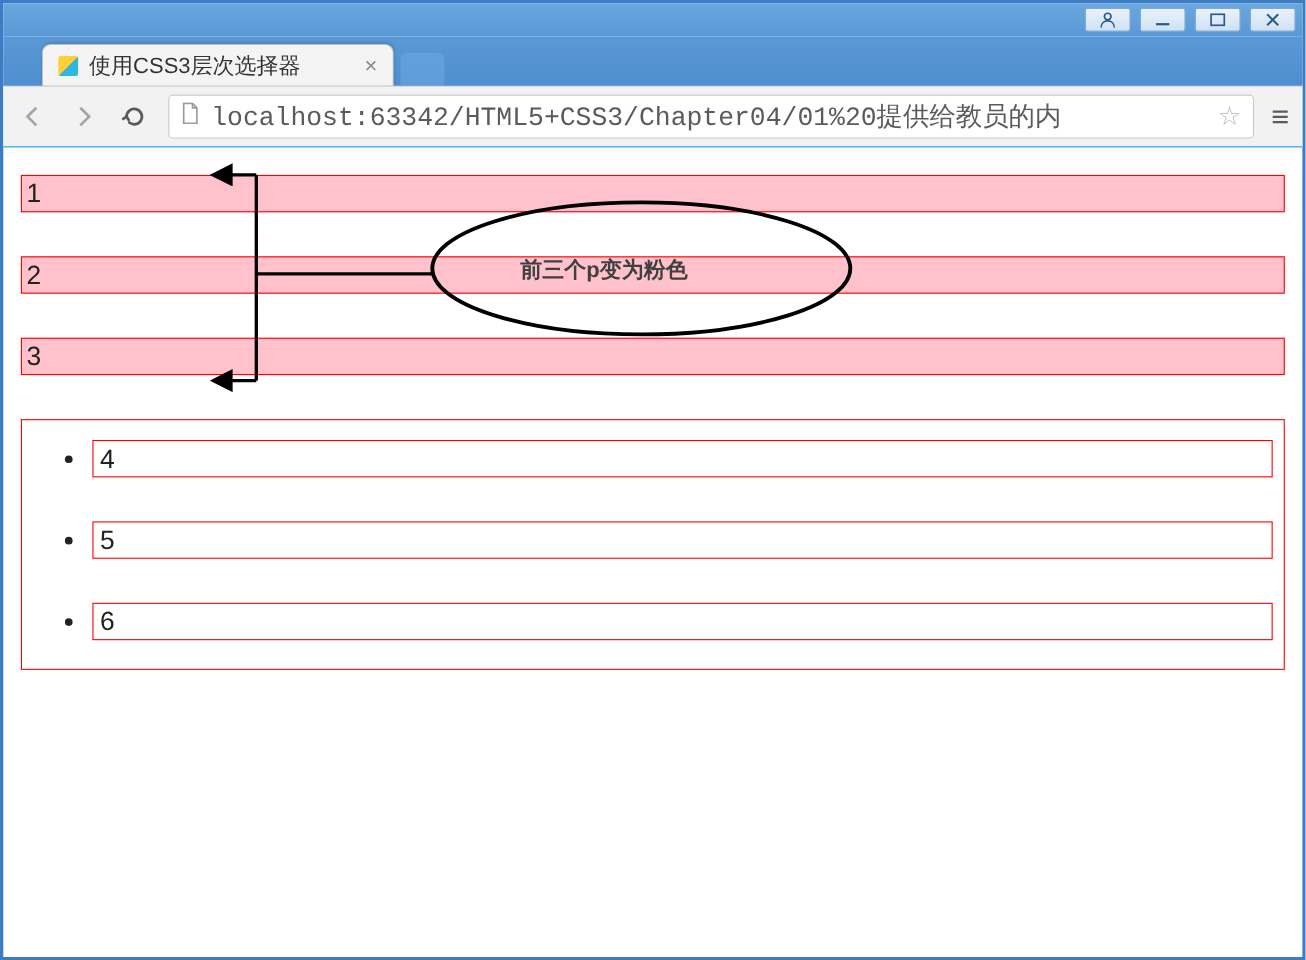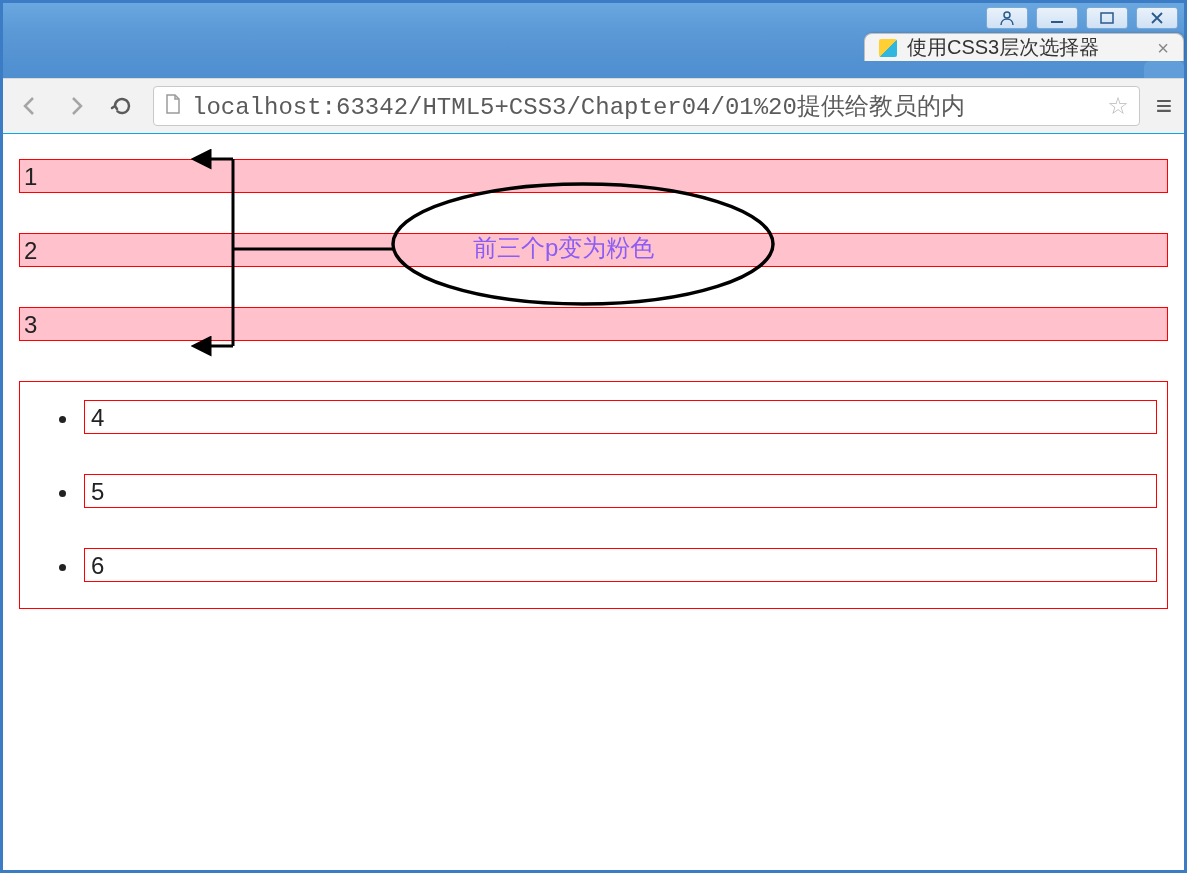--- a/index.html
+++ b/index.html
@@ -44,21 +44,20 @@
   }
   .titlebar .ctrl svg { display:block; }
   
   .tabstrip {
     height: 45px;
     background: linear-gradient(#5a98d6, #4f8ecf);
     display: flex;
     align-items: flex-end;
     padding-left: 35px;
     position: relative;
-    flex-direction: column;
   }
   .tab {
     background: #f4f4f4;
     border: 1px solid #bfbfbf;
     border-bottom: none;
     border-radius: 8px 8px 0 0;
     height: 38px;
     min-width: 320px;
     display: flex;
     align-items: center;
@@ -191,23 +190,23 @@
     margin-left: 4px;
   }
   
   .anno {
     position: absolute;
     pointer-events: none;
   }
   .anno svg { overflow: visible; }
   .callout-label {
     position: absolute;
-    font-size: 24px;
-    font-weight: normal;
-    color: #8b5cf6;
+    font-size: 20px;
+    font-weight: bold;
+    color: #404040;
     text-align: center;
     white-space: nowrap;
   }
 </style>
 </head>
 <body>
 
 <div class="window">
 
   <div class="titlebar">

